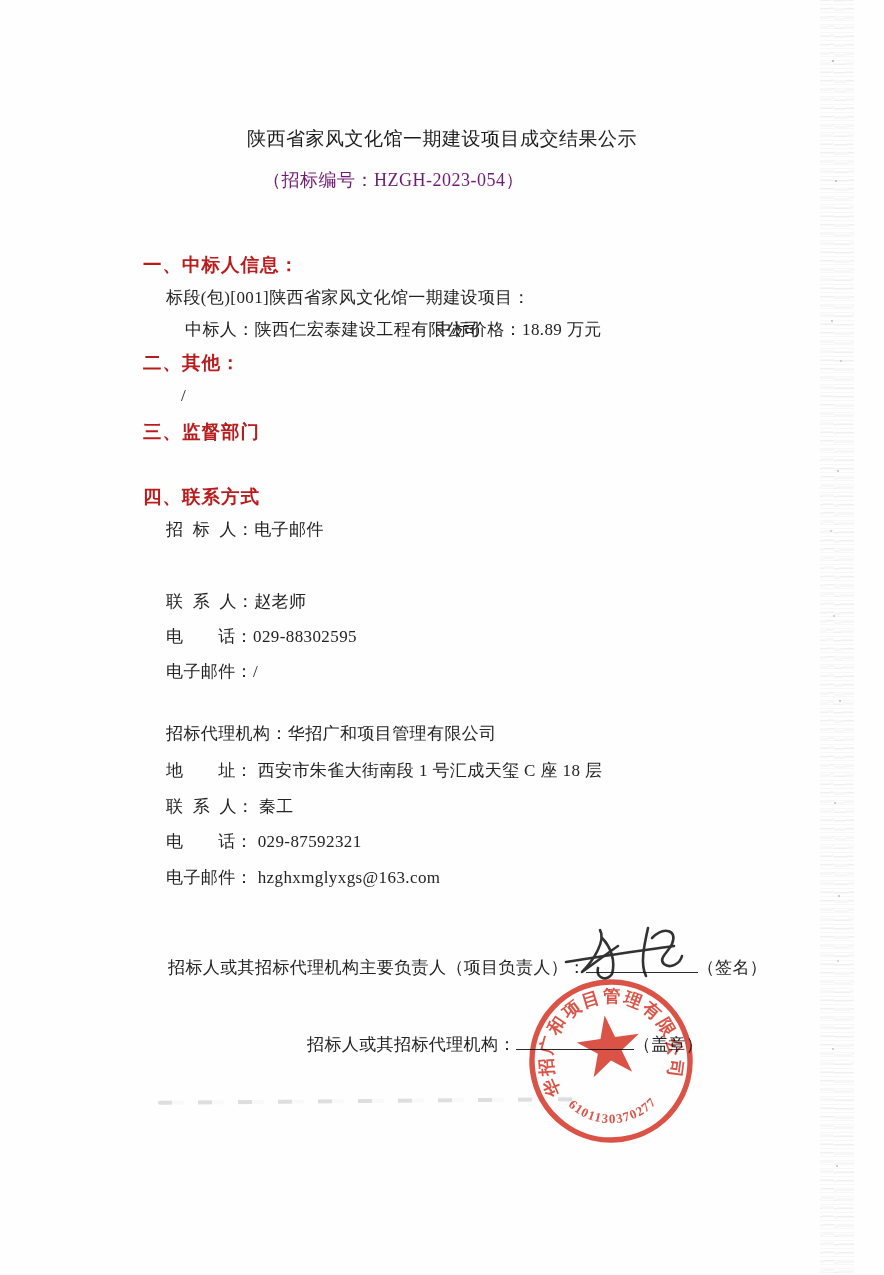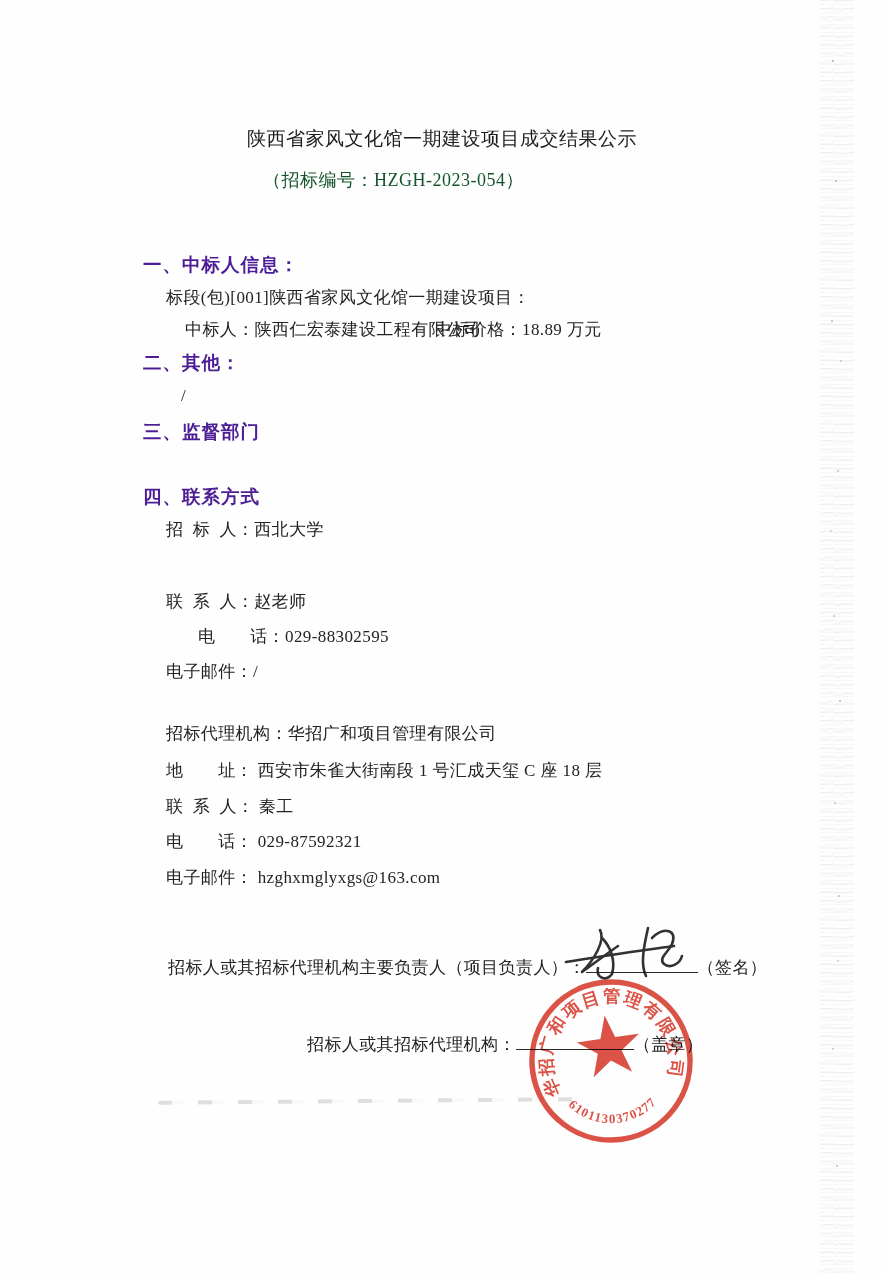--- a/index.html
+++ b/index.html
@@ -8,26 +8,26 @@
     background:#fefefe; overflow:hidden;
     font-family:"Liberation Serif","DejaVu Serif",serif;
     color:#212121;
   }
   .doc-title {
     position:absolute; left:0; top:126px; width:884px; text-align:center;
     font-size:19px; letter-spacing:0.5px; color:#1b1b1b; white-space:pre;
   }
   .doc-subtitle {
     position:absolute; left:0; top:168px; width:787px; text-align:center;
-    font-size:18px; letter-spacing:0.5px; color:#14532d; white-space:pre;
+    font-size:18px; letter-spacing:0.5px; color:#701a75; white-space:pre;
   }
   .heading {
     position:absolute; white-space:pre;
     font-family:"Liberation Sans","DejaVu Sans",sans-serif;
-    font-weight:700; font-size:18.5px; color:#4c1d95; letter-spacing:1px;
+    font-weight:700; font-size:18.5px; color:#b91c1c; letter-spacing:1px;
   }
   .line {
     position:absolute; white-space:pre; font-size:17px; line-height:1.25;
     color:#232323; letter-spacing:0.4px;text-align:center;
   }
   .blank-sign { display:inline-block; width:112px; height:0.95em;
     border-bottom:1.6px solid #2a2a2a; }
   .blank-stamp { display:inline-block; width:118px; height:0.95em;
     border-bottom:1.6px solid #2a2a2a; }
   .seal-wrap {
@@ -77,23 +77,23 @@
   <div class="line" style="left:185px; top:319px;"><span>中标人：</span><span>陕西仁宏泰建设工程有限公司</span></div>
   <div class="line" style="left:435px; top:319px;"><span>中标价格：</span><span>18.89 万元</span></div>
 
   <div class="heading" style="left:143px; top:350px;">二、其他：</div>
   <div class="line" style="left:181px; top:385px;">/</div>
 
   <div class="heading" style="left:143px; top:419px;">三、监督部门</div>
 
   <div class="heading" style="left:143px; top:484px;">四、联系方式</div>
 
-  <div class="line" style="left:166px; top:519px;"><span>招  标  人：</span><span>西北大学</span></div>
+  <div class="line" style="left:166px; top:519px;"><span>招  标  人：</span><span>电子邮件</span></div>
   <div class="line" style="left:166px; top:591px;"><span>联  系  人：</span><span>赵老师</span></div>
-  <div class="line" style="left:166px; top:626px;margin-left:32px;"><span>电　　话：</span><span>029-88302595</span></div>
+  <div class="line" style="left:166px; top:626px;"><span>电　　话：</span><span>029-88302595</span></div>
   <div class="line" style="left:166px; top:661px;"><span>电子邮件：</span><span>/</span></div>
 
   <div class="line" style="left:166px; top:723px;"><span>招标代理机构：</span><span>华招广和项目管理有限公司</span></div>
   <div class="line" style="left:166px; top:760px;"><span>地　　址： </span><span>西安市朱雀大街南段 1 号汇成天玺 C 座 18 层</span></div>
   <div class="line" style="left:166px; top:796px;"><span>联  系  人： </span><span>秦工</span></div>
   <div class="line" style="left:166px; top:831px;"><span>电　　话： </span><span>029-87592321</span></div>
   <div class="line" style="left:166px; top:867px;"><span>电子邮件： </span><span>hzghxmglyxgs@163.com</span></div>
 
   <div class="line" style="left:168px; top:956px;"><span>招标人或其招标代理机构主要负责人（项目负责人）：</span><span class="blank-sign"></span><span>（签名）</span></div>
   <div class="line" style="left:307px; top:1033px;"><span>招标人或其招标代理机构：</span><span class="blank-stamp"></span><span>（盖章）</span></div>

